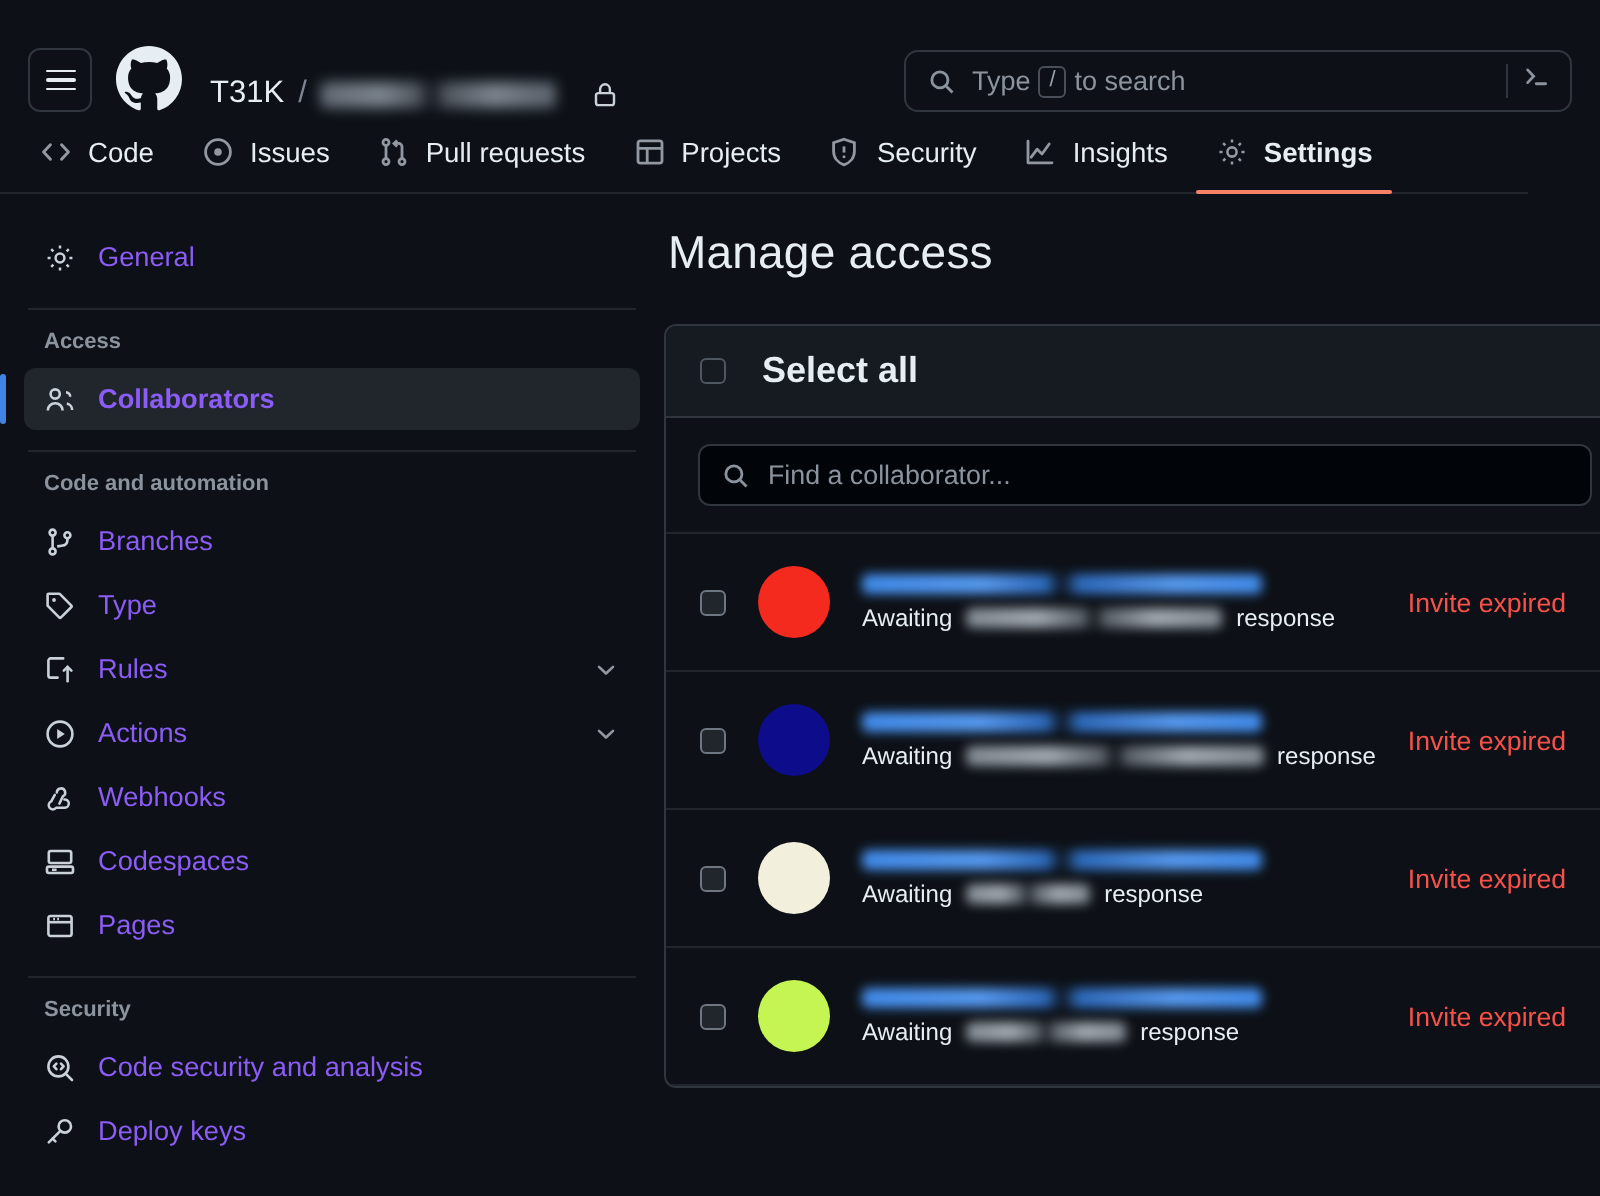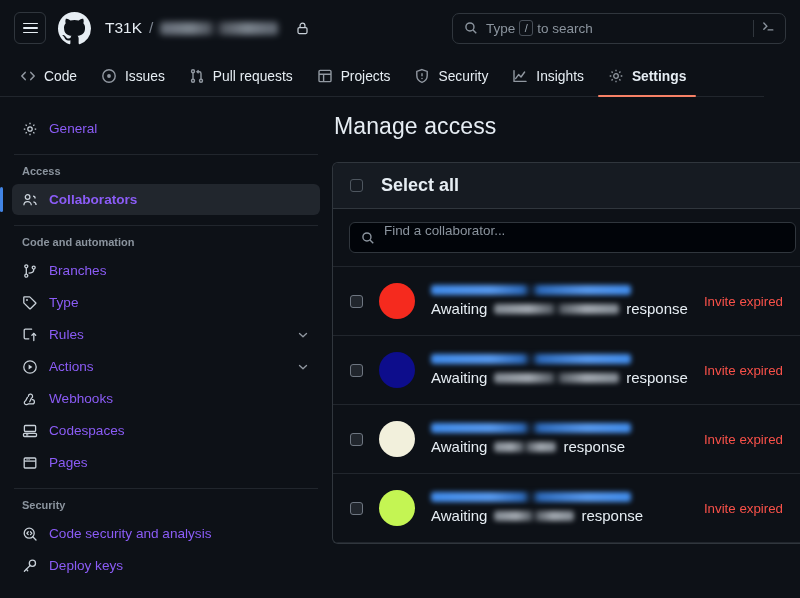--- a/index.html
+++ b/index.html
@@ -8,21 +8,21 @@
     background: #0d1117;
     font-family: "Liberation Sans", sans-serif;
     color: #e6edf3;
     overflow: hidden;
   }
   .page { position: relative; width: 800px; height: 598px; background: #0d1117; }
 
   
   .header {
     height: 56px; width: 800px;
-    display: flex; align-items: center;
+    display: flex; align-items: flex-end;
     padding: 0 14px;
     background: #0d1117;
   }
   .hamburger {
     width: 32px; height: 32px; flex: 0 0 32px;
     border: 1px solid #30363d; border-radius: 6px;
     display: flex; flex-direction: column; align-items: center; justify-content: center;
     gap: 3px; cursor: pointer; background: transparent;
   }
   .hamburger i { display: block; width: 15px; height: 1.6px; background: #e6edf3; border-radius: 1px; }
@@ -121,39 +121,39 @@
   .chk {
     width: 13px; height: 13px; flex: 0 0 13px;
     border: 1px solid #6e7681; border-radius: 3px; background: #21262d; cursor: pointer;
   }
   .chk.plain { background: #161b22; border-color: #4e565f; }
   .select-all-lbl { font-size: 18px; font-weight: bold; color: #e6edf3; }
 
   .panel-search-row { padding: 13px 16px; border-bottom: 1px solid #21262d; }
   .collab-search {
     height: 31px; border: 1px solid #30363d; border-radius: 6px;
-    background: #010409; display: flex; gap: 9px; padding: 0 11px;
+    background: #010409; display: flex; align-items: center; gap: 9px; padding: 0 11px;
     cursor: text;
   }
   .collab-search .sico { color: #8b949e; display: flex; align-items: center; }
   .collab-search .ph { color: #8b949e; font-size: 13.4px; }
 
   .collab-row {
     display: flex; align-items: center; gap: 16px;
     padding: 0 17px; height: 69px;
     border-bottom: 1px solid #21262d;
   }
   .avatar { width: 36px; height: 36px; border-radius: 50%; flex: 0 0 36px; }
   .who { flex: 1; min-width: 0; display: flex; flex-direction: column; gap: 5px; }
   .name-blur {
     height: 10px; border-radius: 3px;
     background: linear-gradient(90deg,#4493f8 0%,#5aa0fa 30%,#2f6fc4 46%,#0d1117 50%,#2f6fc4 54%,#5aa0fa 78%,#4493f8 100%);
     filter: blur(2.6px); opacity: .95;
   }
-  .await-line { display: flex; align-items: center; gap: 7px; font-size: 15px; color: #e6edf3; white-space: nowrap; }
+  .await-line { display: flex; align-items: center; gap: 7px; font-size: 12px; color: #e6edf3; white-space: nowrap; }
   .mid-blur {
     display: inline-block; height: 10px; border-radius: 3px;
     background: linear-gradient(90deg,#9da5ae 0%,#c3cad2 28%,#6b727a 46%,#0d1117 50%,#6b727a 54%,#c3cad2 74%,#9da5ae 100%);
     filter: blur(2.7px); opacity: .82;
   }
   .status { font-size: 13.3px; color: #f85149; white-space: nowrap; padding-right: 12px; }
 </style>
 </head>
 <body>
 

